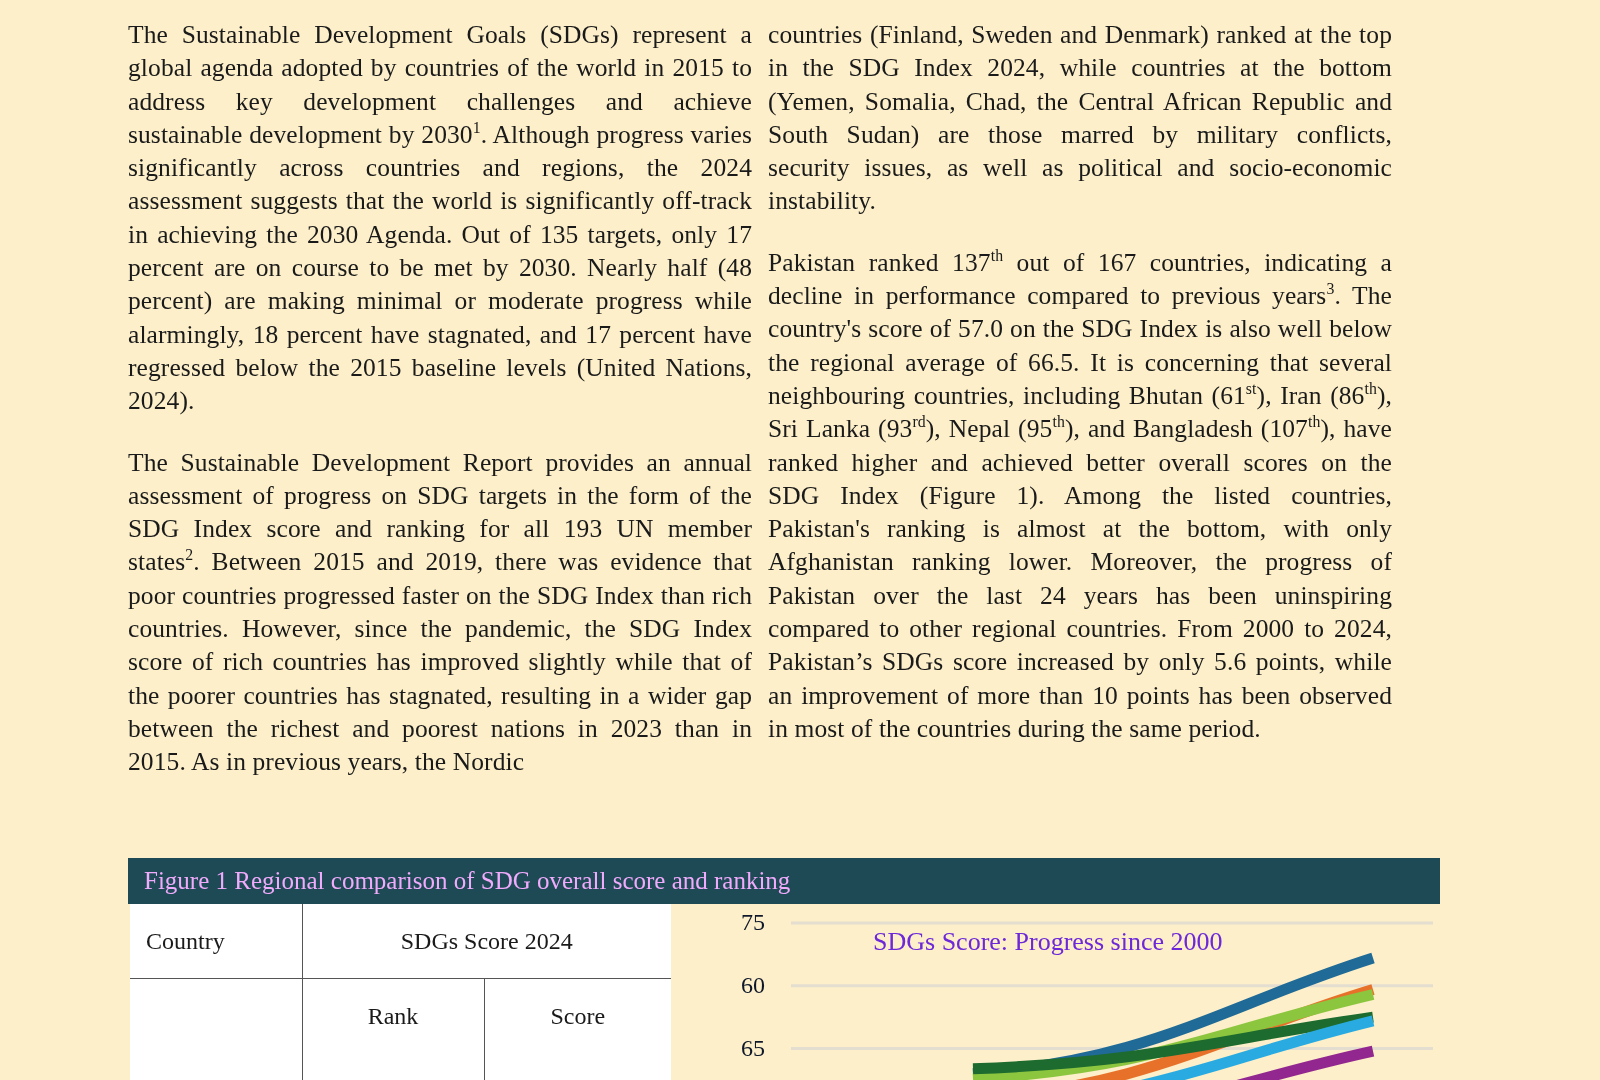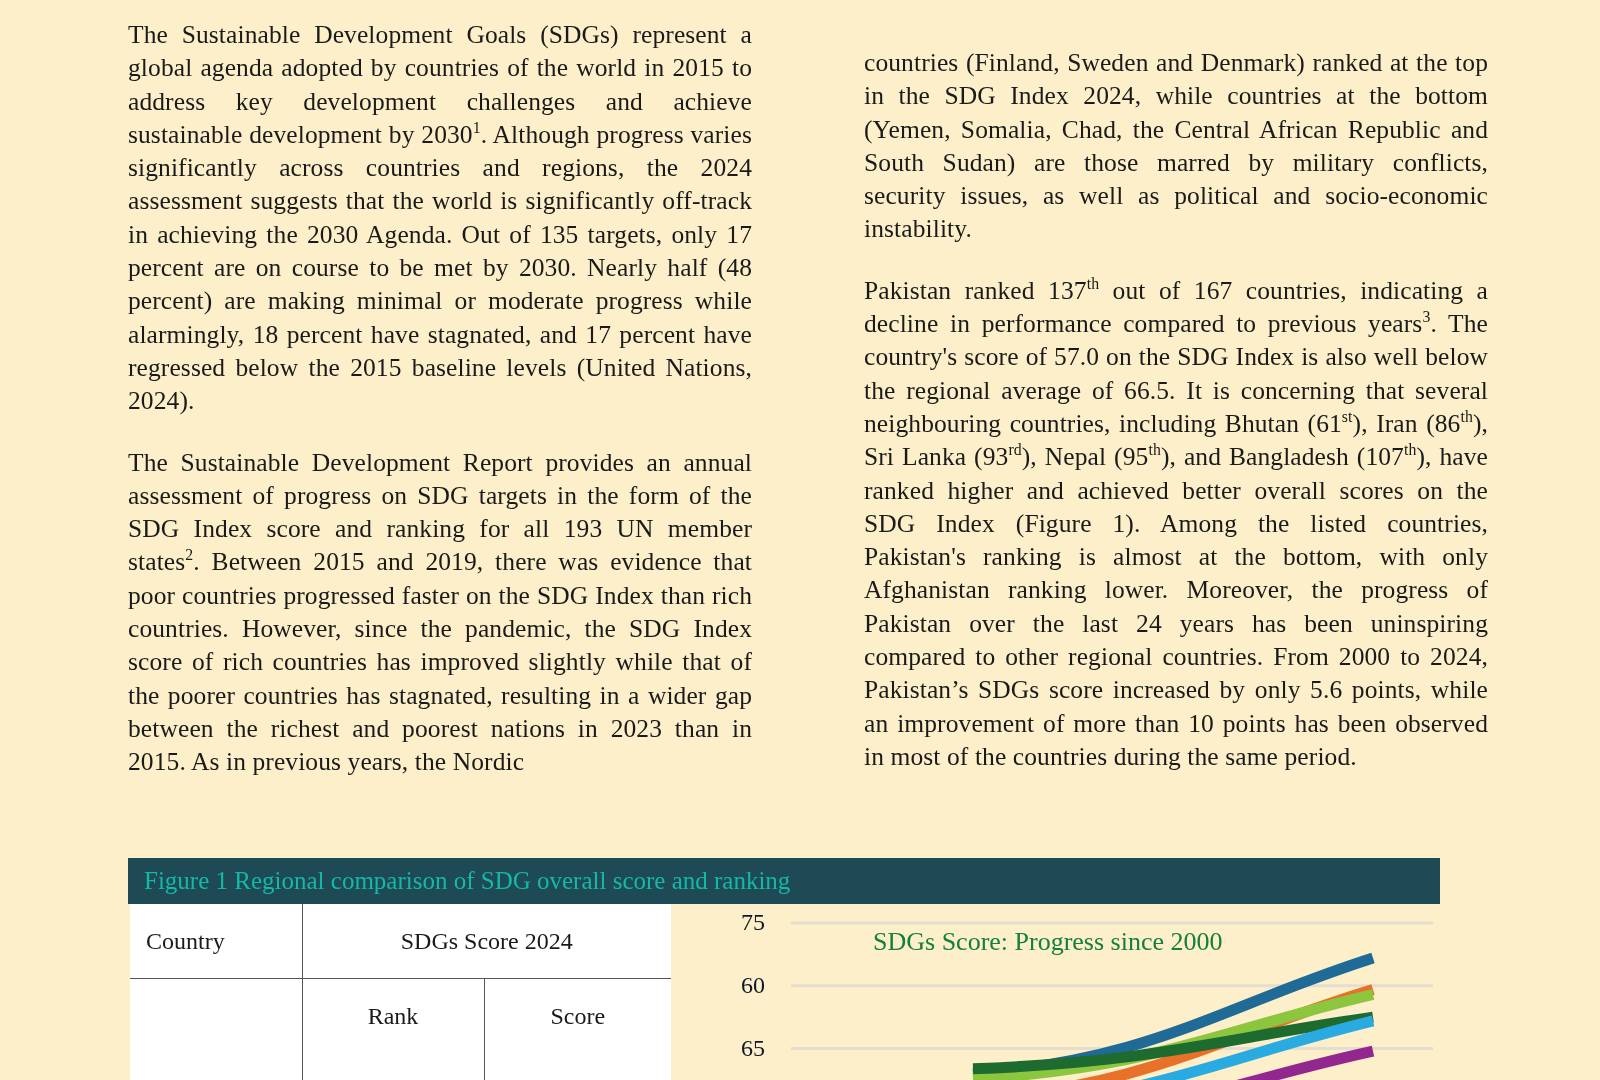--- a/index.html
+++ b/index.html
@@ -22,21 +22,21 @@
     left: 0; top: 0;
     width: 1444px;
     height: 856px;
   }
   .col {
     position: absolute;
     top: 18px;
     width: 624px;
   }
   .col-left  { left: 128px; }
-  .col-right { left: 864px; margin-top: 28px; }
+  .col-right { left: 768px; }
 
   .para {
     margin: 0 0 28px 0;
     text-align: justify;
     text-justify: inter-word;
     font-size: 25.5px;
     line-height: 33.3px;
     letter-spacing: 0.1px;
   }
   .para:last-child { margin-bottom: 0; }
@@ -59,21 +59,21 @@
     left: 0; top: 0;
     width: 1312px;
     height: 46px;
     background: #1e4a56;
     box-sizing: border-box;
   }
   .figure-bar-label {
     position: absolute;
     left: 16px;
     top: 7px;
-    color: #14b8a6;
+    color: #f0abfc;
     font-size: 25px;
     line-height: 32px;
     white-space: nowrap;
   }
 
   .figure-body {
     position: absolute;
     left: 0;
     top: 46px;
     width: 1312px;
@@ -142,21 +142,21 @@
     overflow: hidden;
   }
   .chart svg { display: block; }
   .chart-title {
     position: absolute;
     left: 200px;
     top: 22px;
     font-size: 26px;
     line-height: 32px;
     white-space: nowrap;
-    color: #15803d;
+    color: #6d28d9;
   }
   .tick-label {
     position: absolute;
     font-size: 24px;
     line-height: 26px;
     color: #0f172a;
     text-align: right;
     width: 46px;
   }
 </style>

